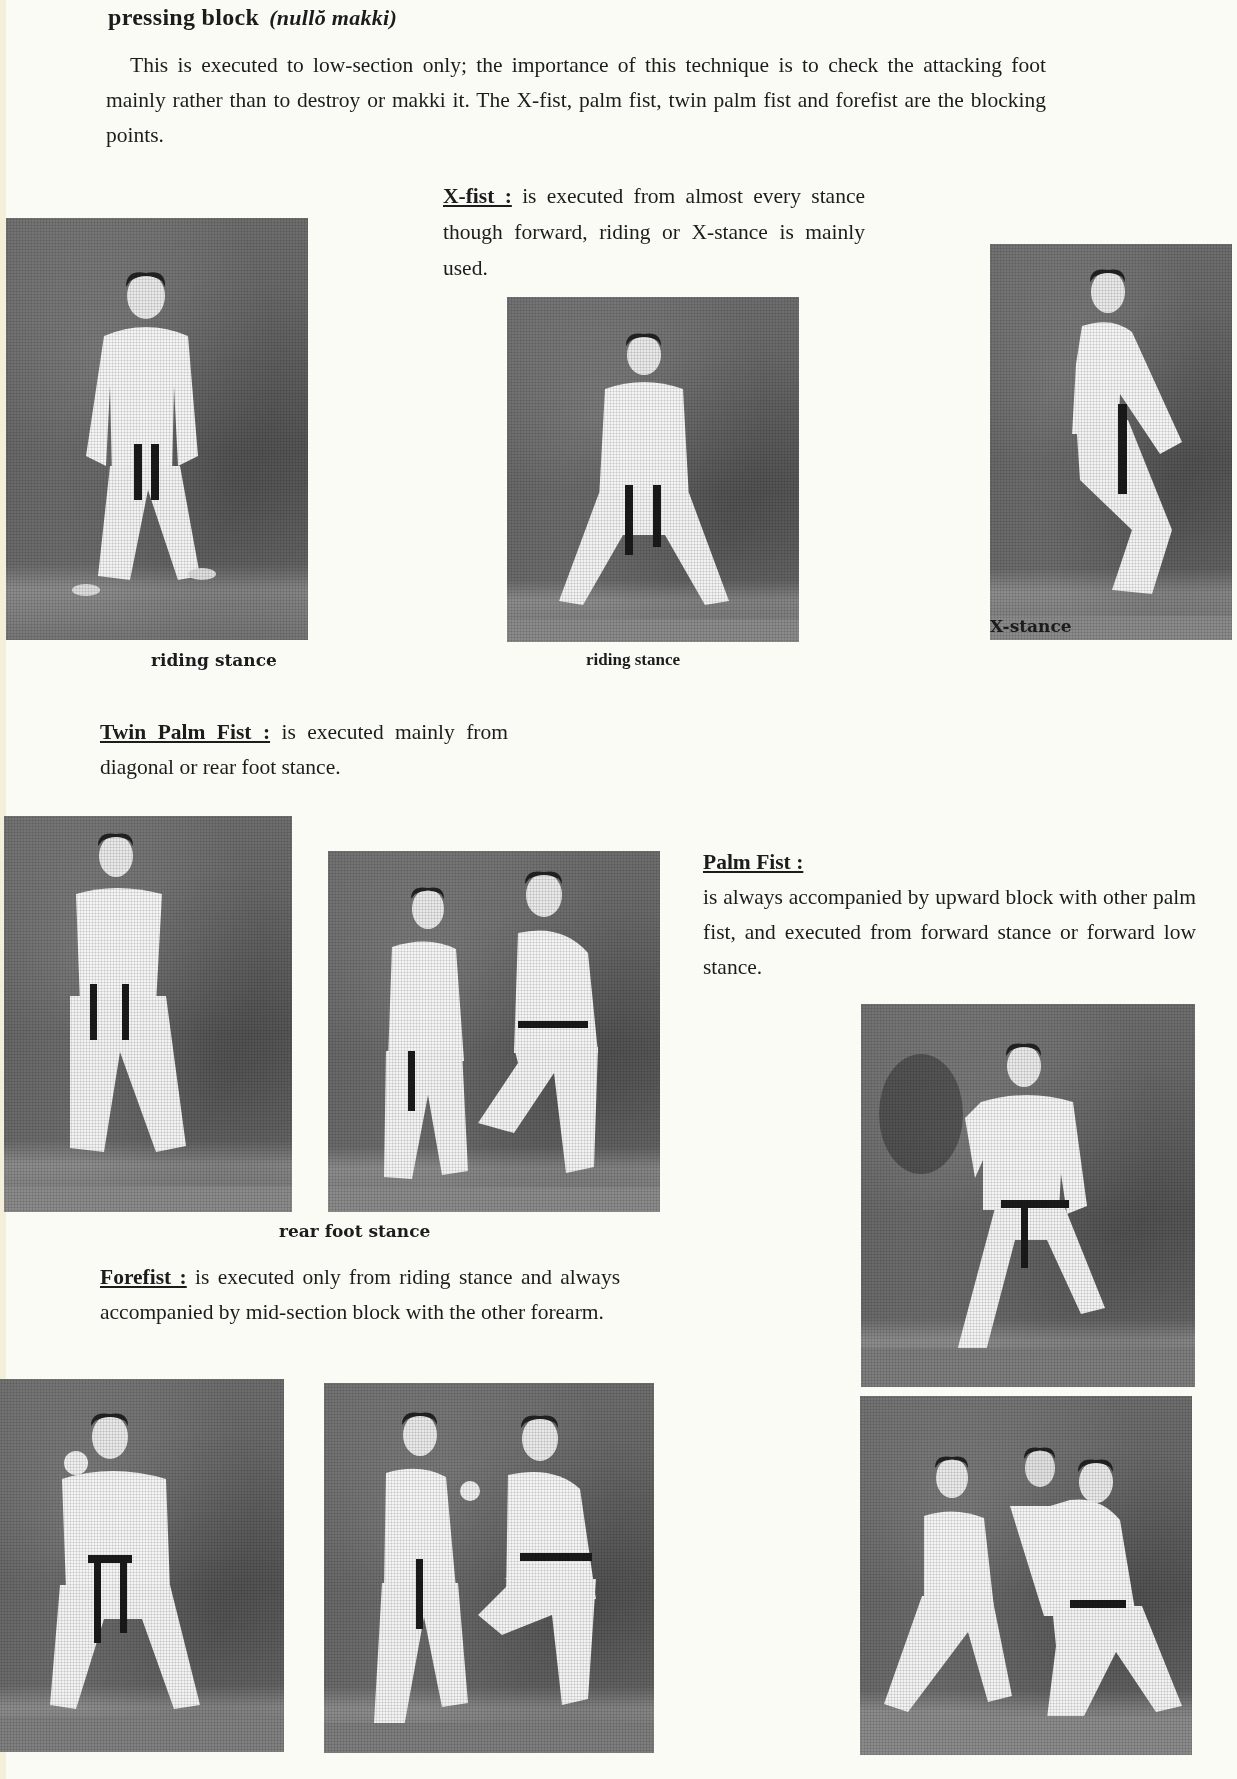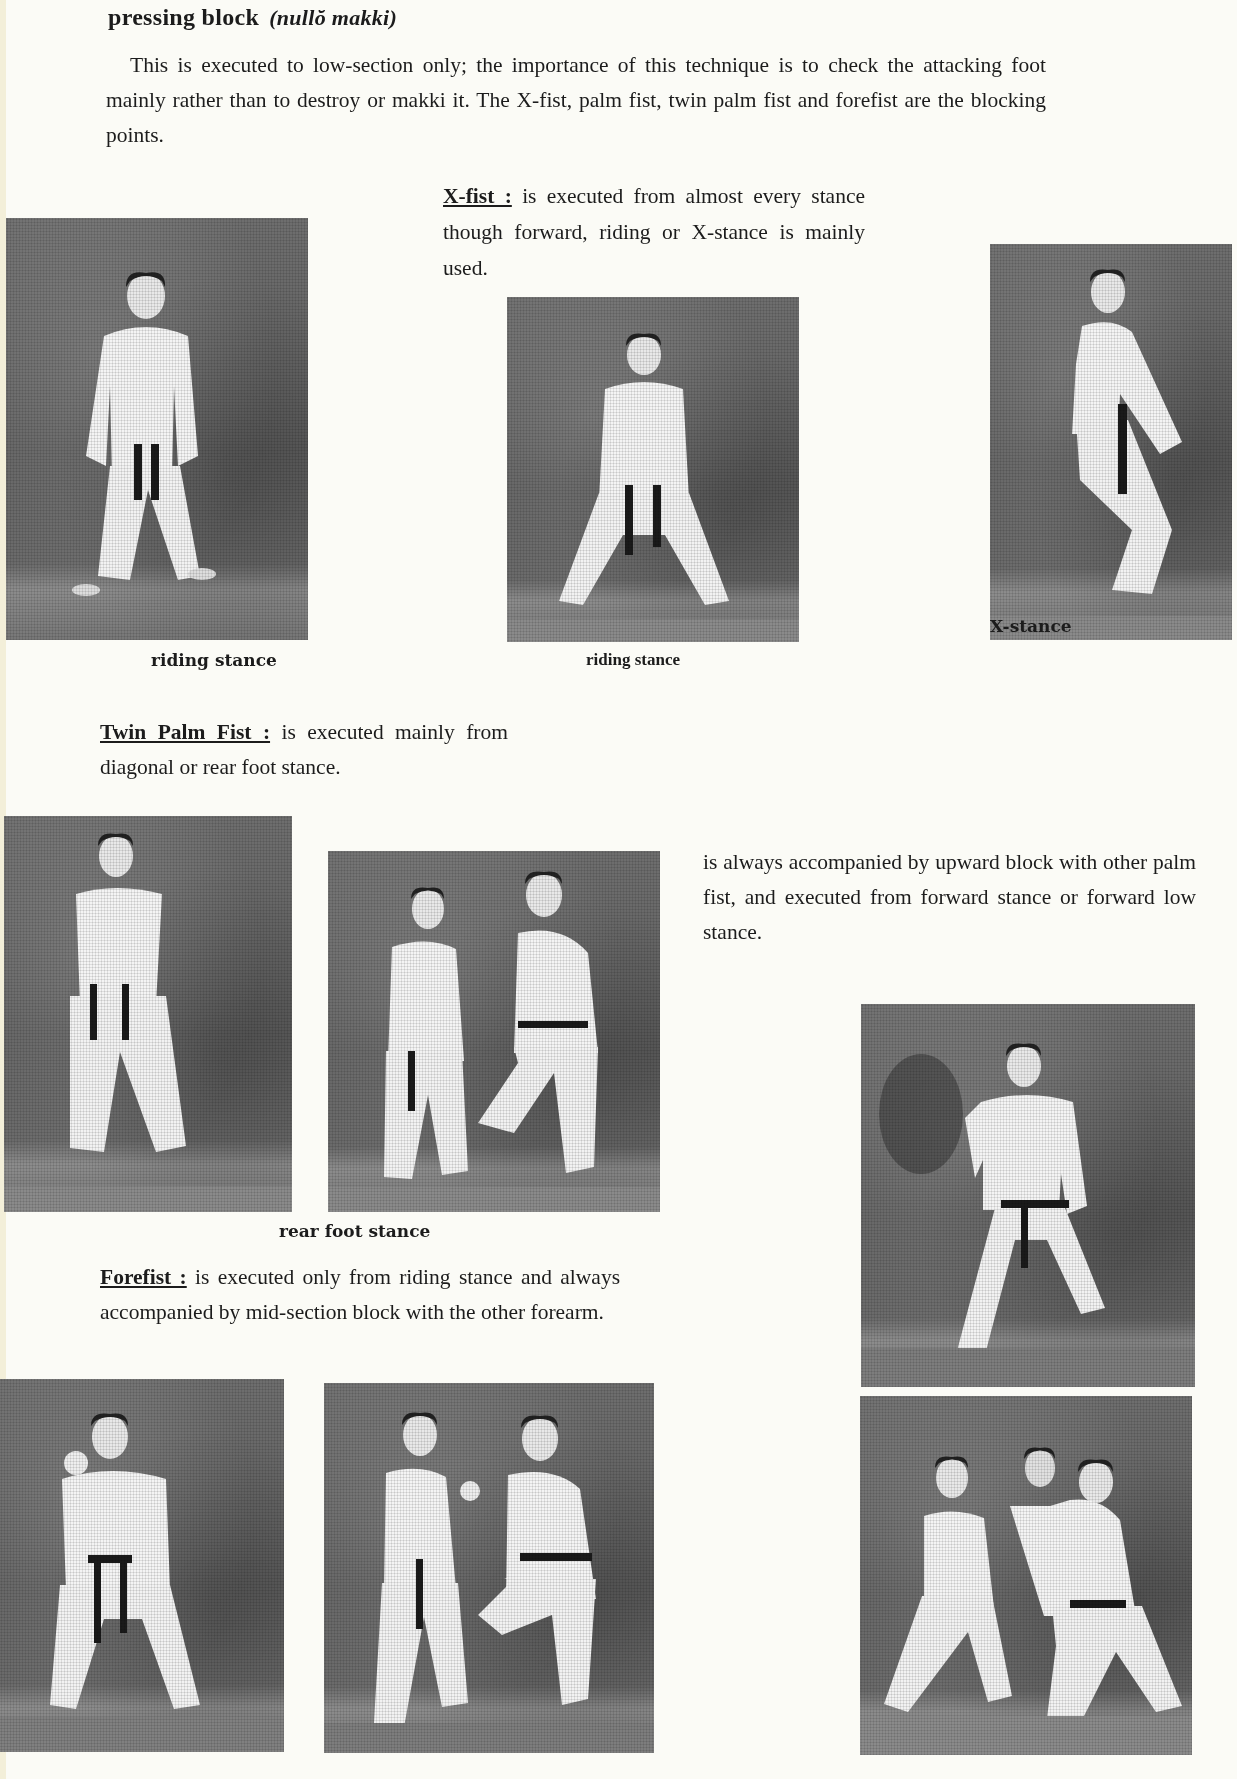--- a/index.html
+++ b/index.html
@@ -113,21 +113,21 @@
     <path d="M216 21 q-19 -3 -19 12 l4 -5 q15 -8 30 0 l3 5 q0 -15 -18 -12z" fill="#222"></path>
     <path d="M190 82 q44 -10 70 20 l10 100 h-84z" fill="#f4f4f4"></path>
     <path d="M186 196 h84 l-4 120 l-28 6 l-12 -100 l-40 60 l-36 -10 l40 -60z" fill="#f2f2f2"></path>
     <rect x="190" y="170" width="70" height="7" fill="#1a1a1a"></rect>
     <rect x="0" y="336" width="332" height="25" fill="#8a8a8a"></rect>
   </svg>
 </div>
 
 <div class="abs caption" style="left:232px;top:1221px;margin-left:47px;">rear foot stance</div>
 
-<p class="abs para palm" style="margin:0"><span>is always accompanied by upward block with other palm fist, and executed from forward stance or forward low stance.</span></p>
+<p class="abs para palm" style="margin:0"><span class="lead">Palm Fist :</span><span>is always accompanied by upward block with other palm fist, and executed from forward stance or forward low stance.</span></p>
 
 <div class="photo" style="left:861px;top:1004px;width:334px;height:383px;">
   <svg viewBox="0 0 334 383" preserveAspectRatio="none">
     <ellipse cx="60" cy="110" rx="42" ry="60" fill="rgba(40,40,40,0.45)"></ellipse>
     <ellipse cx="163" cy="62" rx="17" ry="21" fill="#e8e8e8"></ellipse>
     <path d="M163 40 q-18 -3 -18 12 l4 -5 q14 -8 28 0 l3 5 q0 -15 -17 -12z" fill="#222"></path>
     <path d="M120 98 q46 -14 92 0 l14 104 l-20 8 l-6 -40 l-2 36 h-76 l0 -50 l-8 18 l-10 -60z" fill="#f4f4f4"></path>
     <path d="M134 204 h70 l40 100 l-24 6 l-34 -74 l-32 0 l-34 130 l-28 -4z" fill="#f2f2f2"></path>
     <rect x="140" y="196" width="68" height="8" fill="#1a1a1a"></rect>
     <rect x="160" y="204" width="7" height="60" fill="#1a1a1a"></rect>

